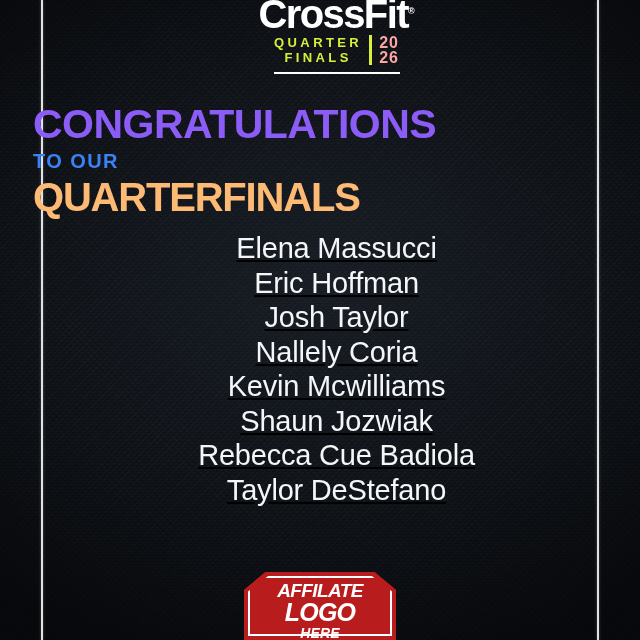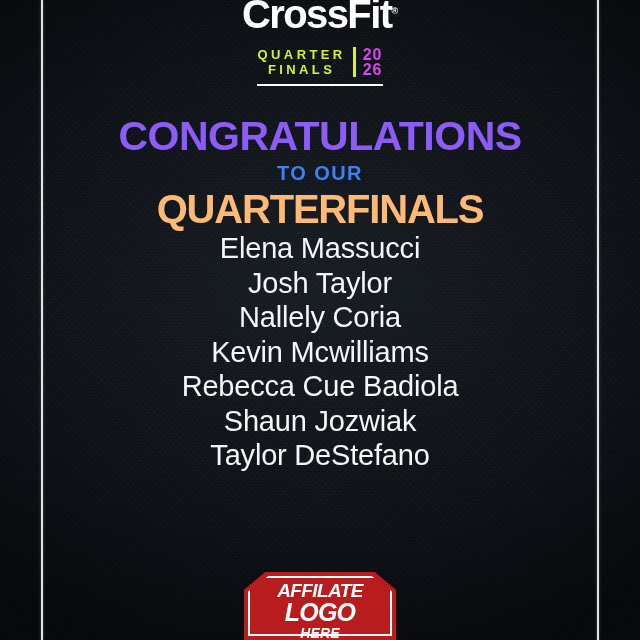--- a/index.html
+++ b/index.html
@@ -64,21 +64,21 @@
     box-shadow: 0 0 3px rgba(255,255,255,0.30);
   }
   .vrule.left  { left: 41px; }
   .vrule.right { left: 597px; }
 
   .content {
     position: absolute;
     inset: 0;
     display: flex;
     flex-direction: column;
-    align-items: center;
+    padding-left: 33px;
   }
 
   
   .lockup {
     margin-top: -6px;
     text-align: center;
     width: 100%;
   }
   .cf-word {
     font-family: "Liberation Sans", sans-serif;
@@ -90,21 +90,21 @@
     position: relative;
     display: inline-block;
   }
   .cf-word .tm {
     font-size: 9px;
     vertical-align: super;
     letter-spacing: 0;
     font-weight: bold;
   }
   .qf-row {
-    margin-top: 15px;
+    margin-top: 3px;
     display: flex;
     align-items: center;
     justify-content: center;
     gap: 7px;
   }
   .qf-words {
     display: flex;
     flex-direction: column;
     align-items: center;
     color: #d7ef3b;
@@ -116,21 +116,21 @@
   .qf-words span { display: block; }
   .qf-bar {
     width: 3px;
     height: 30px;
     background: #d7ef3b;
   }
   .qf-year {
     display: flex;
     flex-direction: column;
     align-items: center;
-    color: #d946ef;
+    color: #fca5a5;
     font-weight: bold;
     font-size: 16px;
     line-height: 15px;
     letter-spacing: 1px;
   }
   .qf-year span { display: block; }
   .lock-line {
     width: 126px;
     height: 2px;
     background: #ffffff;
@@ -182,23 +182,25 @@
     color: #ffffff;
     font-weight: bold;
     font-size: 54px;
     letter-spacing: -0.5px;
     line-height: 58px;
     white-space: nowrap;
   }
 
   
   .names {
+    margin-top: 12px;
     display: flex;
     flex-direction: column;
     align-items: center;
+    text-decoration: underline;
   }
   .name {
     color: #f4f6f8;
     font-weight: normal;
     font-size: 29px;
     line-height: 34.5px;
     letter-spacing: -0.2px;
     white-space: nowrap;
   }
 
@@ -274,25 +276,26 @@
       <div class="lock-line"></div>
 
     </div>
 
     <div class="congrats">CONGRATULATIONS</div>
     <div class="toour">TO OUR</div>
     <div class="qfinals">QUARTERFINALS</div>
 
     <div class="names">
       <div class="name">Elena Massucci</div>
+      <div class="name">Eric Hoffman</div>
       <div class="name">Josh Taylor</div>
       <div class="name">Nallely Coria</div>
       <div class="name">Kevin Mcwilliams</div>
+      <div class="name">Shaun Jozwiak</div>
       <div class="name">Rebecca Cue Badiola</div>
-      <div class="name">Shaun Jozwiak</div>
       <div class="name">Taylor DeStefano</div>
     </div>
 
   </div>
 
   <div class="badge-wrap">
     <div class="badge">
       <div class="badge-inner"></div>
       <div class="badge-text">
         <div class="b1">YOUR OWN</div>

